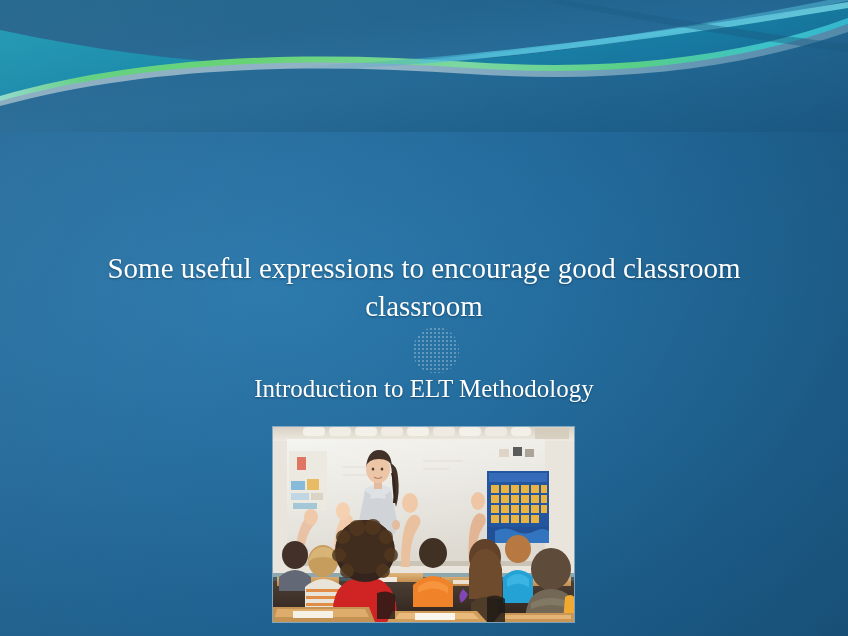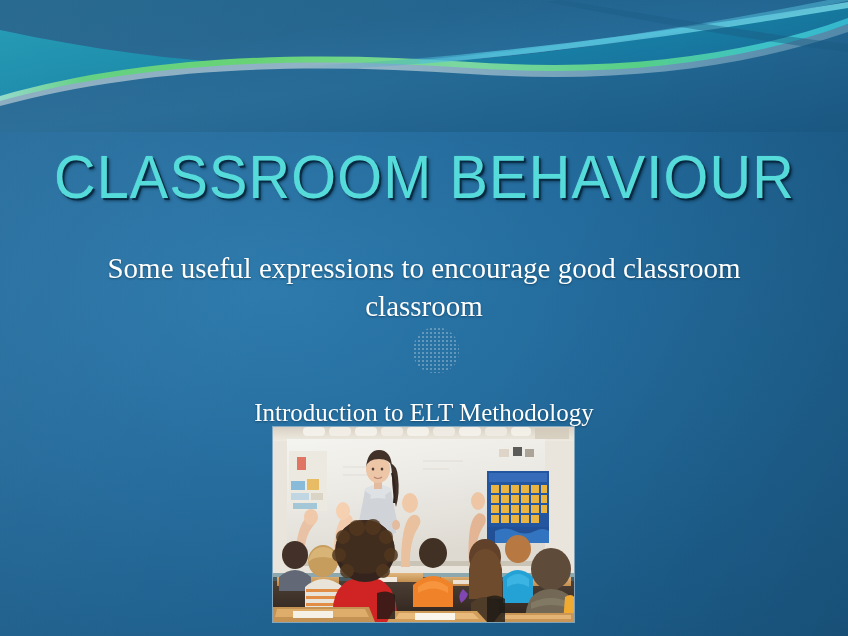--- a/index.html
+++ b/index.html
@@ -87,21 +87,21 @@
   }
   .subtitle-main {
     font-family:"Liberation Serif", serif;
     font-size:29px;
     font-weight:400;
     line-height:1.30;
     color:#ffffff;
     text-shadow:0 1px 2px rgba(6,38,60,.50);
   }
   .subtitle-sub {
-    margin-top:72px;
+    margin-top:48px;
     font-family:"Liberation Serif", serif;
     font-size:25px;
     font-weight:400;
     line-height:1.25;
     color:#ffffff;
     text-shadow:0 1px 2px rgba(6,38,60,.50);
   }
 
   
   .photo-frame {
@@ -195,23 +195,20 @@
 
       <path d="M560,0 C660,16 760,34 848,44 L848,52
                C760,42 650,22 548,2 Z" fill="#1a5d85" opacity=".45"></path>
     </svg>
   </div>
 
   <div class="slide-sheen"></div>
 
   <div class="dot-watermark"></div>
 
-  <div class="title-block">
-    <h1 class="slide-title">CLASSROOM BEHAVIOUR</h1>
-  </div>
 
   <div class="subtitle-block">
     <div class="subtitle-main">Some useful expressions to encourage good classroom classroom</div>
     <div class="subtitle-sub">Introduction to ELT Methodology</div>
   </div>
 
   <div class="photo-frame">
     <svg viewBox="0 0 301 195" xmlns="http://www.w3.org/2000/svg" aria-hidden="true">
       <defs>
         <linearGradient id="boardG" x1="0" y1="0" x2="0.3" y2="1">

